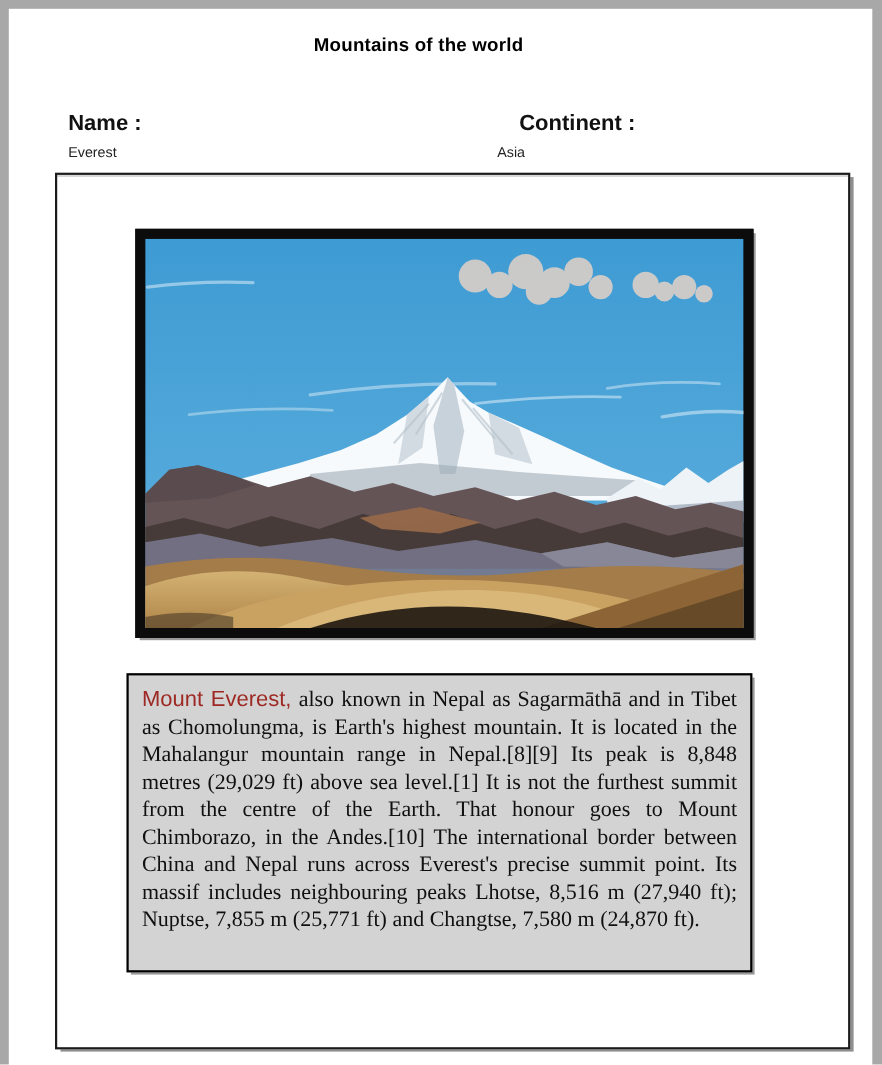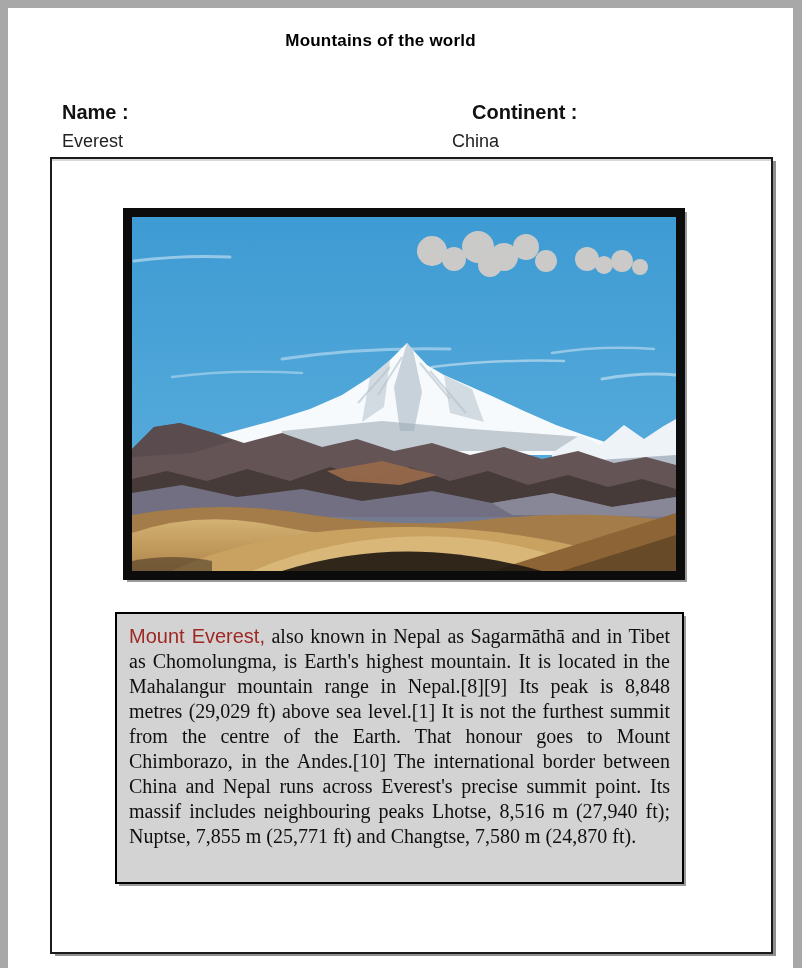--- a/index.html
+++ b/index.html
@@ -12,21 +12,21 @@
     border-bottom:0;pointer-events:none;z-index:40;
   }
   .page-title{
     position:absolute;left:8px;top:31px;width:745px;text-align:center;
     font-size:17px;font-weight:bold;color:#000;letter-spacing:.2px;
   }
   .field-label{
     position:absolute;font-size:20px;font-weight:bold;color:#111;
   }
   .field-value{
-    position:absolute;font-size:18px;font-weight:normal;color:#222;
+    position:absolute;font-size:13px;font-weight:normal;color:#222;
   }
   .lbl-name{left:62px;top:101px;}
   .val-name{left:62px;top:131px;}
   .lbl-continent{left:452px;top:101px;margin-left:20px;}
   .val-continent{left:452px;top:131px;}
   .main-box{
     position:absolute;left:30px;top:157px;width:723px;height:797px;
     box-sizing:border-box;border:2px solid #1b1b1b;background:#ffffff;
     box-shadow:4px 3px 0 -1px #8f8f8f, inset 0 2px 0 #d8d8d8;
     margin-left:20px;
@@ -55,21 +55,21 @@
 
 <div class="window">
   <div class="window-frame"></div>
 
   <div class="page-title">Mountains of the world</div>
 
   <div class="field-label lbl-name">Name :</div>
   <div class="field-value val-name">Everest</div>
 
   <div class="field-label lbl-continent">Continent :</div>
-  <div class="field-value val-continent">China</div>
+  <div class="field-value val-continent">Asia</div>
 
   <div class="main-box">
 
     <div class="photo-frame">
       <svg width="544" height="354" viewBox="0 0 544 354">
         <defs>
           <linearGradient id="sky" x1="0" y1="0" x2="0" y2="1">
             <stop offset="0" stop-color="#3e9bd3"></stop>
             <stop offset="1" stop-color="#5fb0de"></stop>
           </linearGradient>

